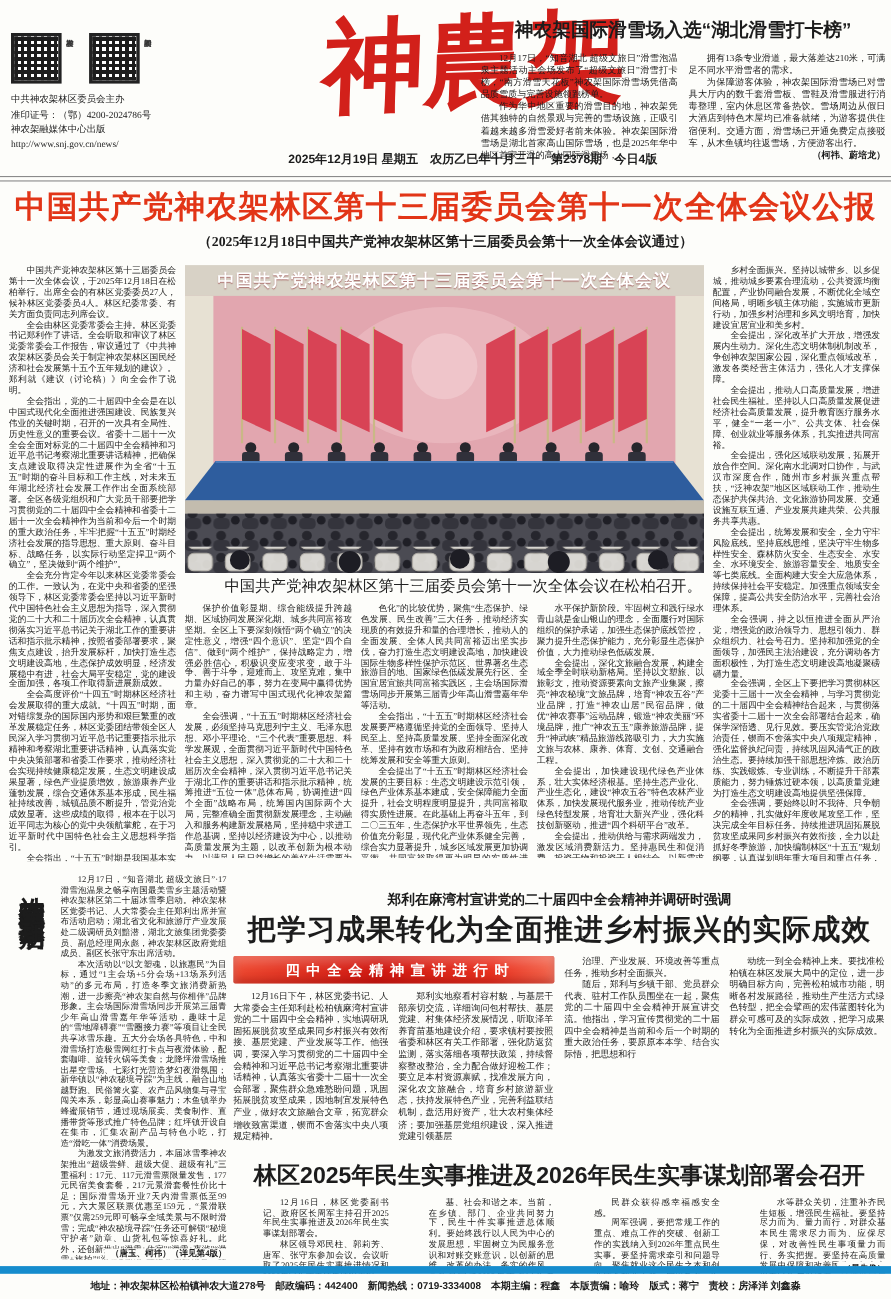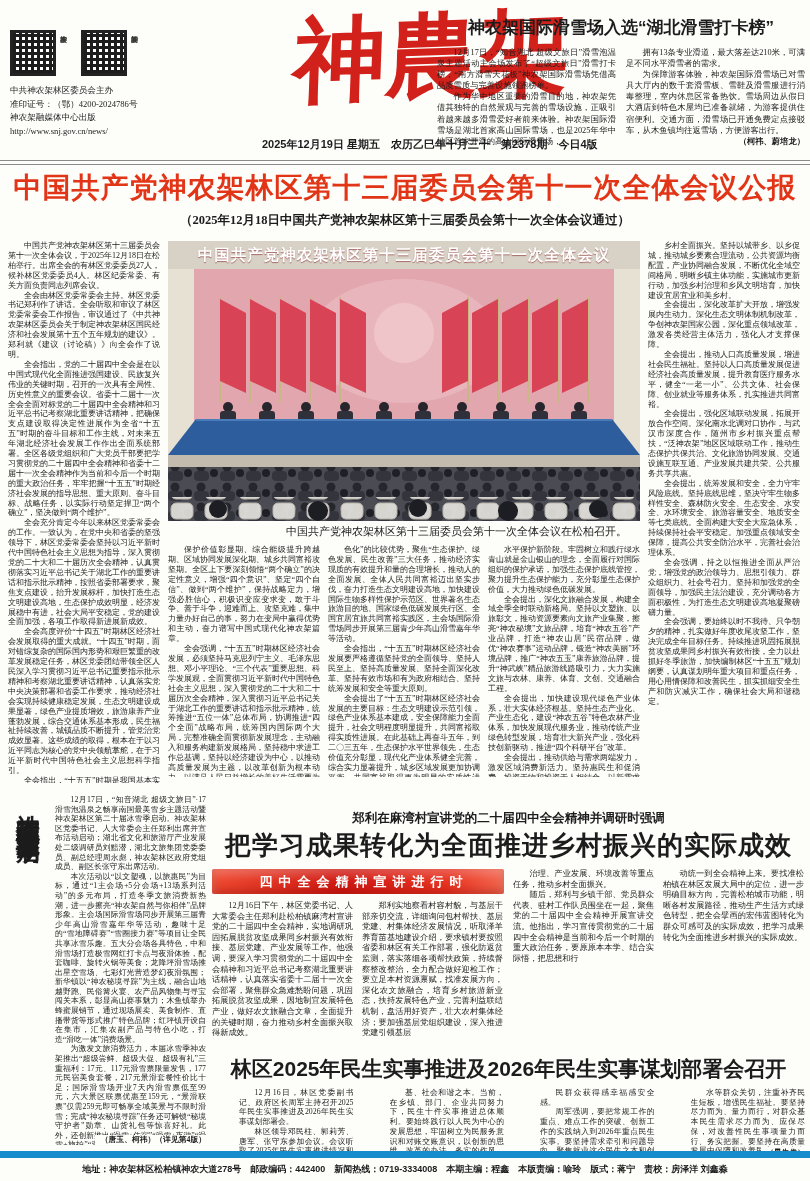--- a/index.html
+++ b/index.html
@@ -39,21 +39,21 @@
   .comm-h1{margin:0;text-align:center;font-size:28px;line-height:36px;font-weight:900;color:#e23517;
       font-family:"Liberation Sans","DejaVu Sans",sans-serif;letter-spacing:1px;}
   .comm-sub{margin:6px 0 0;text-align:center;font-size:12.5px;font-weight:bold;}
   .comm-body{display:flex;gap:8px;margin-top:12px;height:542px;overflow:hidden;}
   .ncol{width:152px;font-size:8px;line-height:9.9px;text-align:justify;overflow:hidden;}
   .comm-mid{width:472px;}
   .photo-wrap{position:relative;width:472px;height:280px;overflow:hidden;}
   .photo-banner-text{position:absolute;left:0;top:4px;width:100%;text-align:center;color:#fff;
       font-size:15.5px;font-weight:900;font-family:"Liberation Sans","DejaVu Sans",sans-serif;
       letter-spacing:1px;text-shadow:0 1px 1px rgba(120,0,10,.5);}
-  .photo-caption{margin:3px 13px 6px 0;text-align:right;font-size:11px;color:#222;}
+  .photo-caption{margin:3px 2px 6px 0;text-align:right;font-size:14px;color:#222;}
   .mid-cols{display:flex;gap:8px;height:232px;overflow:hidden;}
 
   
   .snow{position:absolute;left:8px;top:795px;width:198px;height:352px;display:flex;gap:7px;}
   .snow-vtitle{writing-mode:vertical-rl;text-orientation:upright;width:40px;height:350px;
       font-size:24px;line-height:40px;letter-spacing:2px;font-weight:900;
       font-family:"Liberation Sans","DejaVu Sans",sans-serif;}
   .snow-body{position:relative;width:151px;height:350px;overflow:hidden;
       font-size:7.8px;line-height:9.6px;text-align:justify;}
   .snow-byline{position:absolute;right:0;bottom:0;background:#fdfdfa;padding-left:6px;
@@ -257,20 +257,21 @@
             </div>
         </div>
       </div>
       <div class="ncol">
           <p>乡村全面振兴。坚持以城带乡、以乡促城，推动城乡要素合理流动，公共资源均衡配置，产业协同融合发展，不断优化全域空间格局，明晰乡镇主体功能，实施城市更新行动，加强乡村治理和乡风文明培育，加快建设宜居宜业和美乡村。</p>
           <p>全会提出，深化改革扩大开放，增强发展内生动力。深化生态文明体制机制改革，争创神农架国家公园，深化重点领域改革，激发各类经营主体活力，强化人才支撑保障。</p>
           <p>全会提出，推动人口高质量发展，增进社会民生福祉。坚持以人口高质量发展促进经济社会高质量发展，提升教育医疗服务水平，健全“一老一小”、公共文体、社会保障、创业就业等服务体系，扎实推进共同富裕。</p>
           <p>全会提出，强化区域联动发展，拓展开放合作空间。深化南水北调对口协作，与武汉市深度合作，随州市乡村振兴重点帮扶，“泛神农架”地区区域联动工作，推动生态保护共保共治、文化旅游协同发展、交通设施互联互通、产业发展共建共荣、公共服务共享共惠。</p>
           <p>全会提出，统筹发展和安全，全力守牢风险底线。坚持底线思维，坚决守牢生物多样性安全、森林防火安全、生态安全、水安全、水环境安全、旅游容量安全、地质安全等七类底线。全面构建大安全大应急体系，持续保持社会平安稳定。加强重点领域安全保障，提高公共安全防治水平，完善社会治理体系。</p>
           <p>全会强调，持之以恒推进全面从严治党，增强党的政治领导力、思想引领力、群众组织力、社会号召力。坚持和加强党的全面领导，加强民主法治建设，充分调动各方面积极性，为打造生态文明建设高地凝聚磅礴力量。</p>
+          <p>全会强调，全区上下要把学习贯彻林区党委十三届十一次全会精神，与学习贯彻党的二十届四中全会精神结合起来，与贯彻落实省委十二届十一次全会部署结合起来，确保学深悟透、见行见效。要压实管党治党政治责任，锲而不舍落实中央八项规定精神，强化监督执纪问责，持续巩固风清气正的政治生态。要持续加强干部思想淬炼、政治历练、实践锻炼、专业训练，不断提升干部素质能力，努力锤炼过硬本领，以高质量党建为打造生态文明建设高地提供坚强保障。</p>
           <p>全会强调，要始终以时不我待、只争朝夕的精神，扎实做好年度收尾攻坚工作，坚决完成全年目标任务。持续推进巩固拓展脱贫攻坚成果同乡村振兴有效衔接，全力以赴抓好冬季旅游，加快编制林区“十五五”规划纲要，认真谋划明年重大项目和重点任务，用心用情保障和改善民生，抓实抓细安全生产和防灾减灾工作，确保社会大局和谐稳定。</p>
         </div>
     </div>
   </div>
 
   <div class="snow">
     <div class="snow-vtitle">神农架林区第二十届冰雪季启动</div>
     <div class="snow-body">
       <div>
           <p>12月17日，“知音湖北 超级文旅日”·17滑雪泡温泉之畅享南国最美雪乡主题活动暨神农架林区第二十届冰雪季启动。神农架林区党委书记、人大常委会主任郑利出席并宣布活动启动；湖北省文化和旅游厅产业发展处二级调研员刘黯潜，湖北文旅集团党委委员、副总经理周永彪，神农架林区政府党组成员、副区长张守东出席活动。</p>
@@ -282,21 +283,21 @@
   </div>
 
   <div class="xuan">
     <p class="xuan-kicker">郑利在麻湾村宣讲党的二十届四中全会精神并调研时强调</p>
     <h2 class="xuan-h1">把学习成果转化为全面推进乡村振兴的实际成效</h2>
     <div class="xuan-body">
       <div class="xuan-left">
         <div class="xuan-banner">四中全会精神宣讲进行时</div>
         <div class="xuan-left-cols">
           <div class="xcol">
-              <p>12月16日下午，林区党委书记、人大常委会主任郑利赴松柏镇麻湾村宣讲党的二十届四中全会精神，实地调研巩固拓展脱贫攻坚成果同乡村振兴有效衔接、基层党建、产业发展等工作。他强调，要深入学习贯彻党的二十届四中全会精神和习近平总书记考察湖北重要讲话精神，认真落实省委十二届十一次全会部署，聚焦群众急难愁盼问题，巩固拓展脱贫攻坚成果，因地制宜发展特色产业，做好农文旅融合文章，全面提升的关键时期，奋力推动乡村全面振兴取得新成效。</p>
+              <p>12月16日下午，林区党委书记、人大常委会主任郑利赴松柏镇麻湾村宣讲党的二十届四中全会精神，实地调研巩固拓展脱贫攻坚成果同乡村振兴有效衔接、基层党建、产业发展等工作。他强调，要深入学习贯彻党的二十届四中全会精神和习近平总书记考察湖北重要讲话精神，认真落实省委十二届十一次全会部署，聚焦群众急难愁盼问题，巩固拓展脱贫攻坚成果，因地制宜发展特色产业，做好农文旅融合文章，拓宽群众增收致富渠道，锲而不舍落实中央八项规定精神。</p>
             </div>
           <div class="xcol">
               <p>郑利实地察看村容村貌，与基层干部亲切交流，详细询问包村帮扶、基层党建、村集体经济发展情况，听取泽羊养育苗基地建设介绍，要求镇村要按照省委和林区有关工作部署，强化防返贫监测，落实落细各项帮扶政策，持续督察整改整治，全力配合做好迎检工作；要立足本村资源禀赋，找准发展方向，深化农文旅融合，培育乡村旅游新业态，扶持发展特色产业，完善利益联结机制，盘活用好资产，壮大农村集体经济；要加强基层党组织建设，深入推进党建引领基层</p>
             </div>
         </div>
       </div>
       <div class="xcol tall">
           <p>治理、产业发展、环境改善等重点任务，推动乡村全面振兴。</p>
           <p>随后，郑利与乡镇干部、党员群众代表、驻村工作队员围坐在一起，聚焦党的二十届四中全会精神开展宣讲交流。他指出，学习宣传贯彻党的二十届四中全会精神是当前和今后一个时期的重大政治任务，要原原本本学、结合实际悟，把思想和行</p>
         </div>

